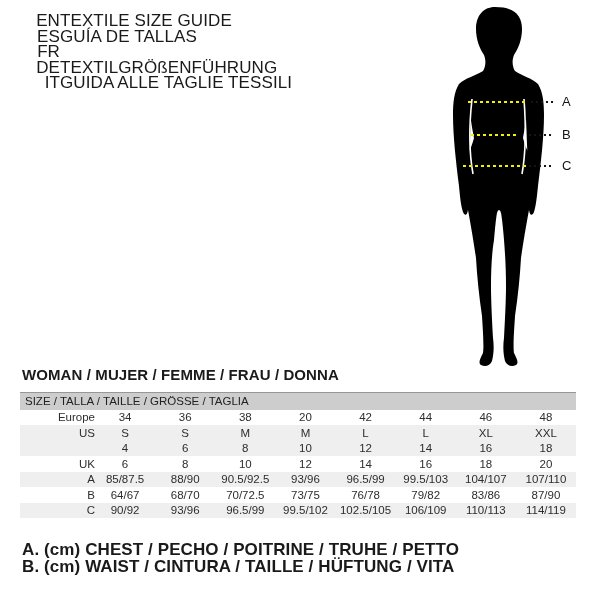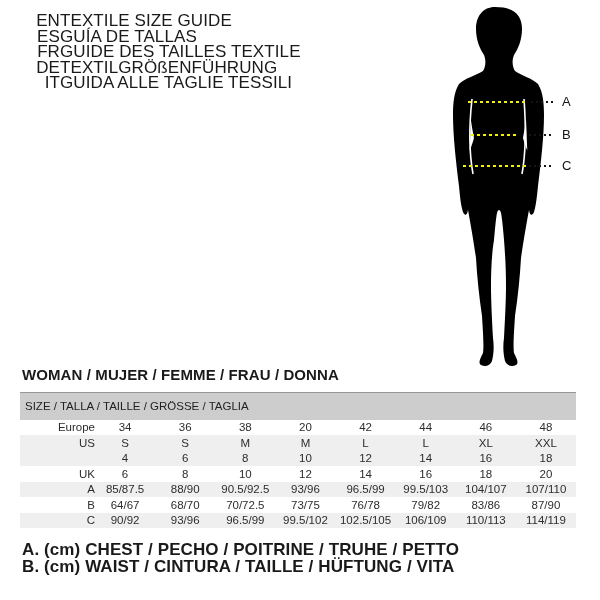--- a/index.html
+++ b/index.html
@@ -40,21 +40,21 @@
   .size-table {
     position:absolute; left:20px; top:392px; width:556px;
     border-collapse:collapse; table-layout:fixed;
     font-size:11.5px; color:#2d2d2d;
   }
   .size-table col.lblcol { width:75px; }
   .size-table .hdr th {
     background:var(--header-gray,#cdcdcd);
     border-top:1px solid #979797;
     font-weight:400; text-align:left;
-    padding:2px 0 2px 5px; height:27px; color:#222;
+    padding:2px 0 2px 5px; height:17px; color:#222;
   }
   .size-table td { text-align:center; height:15.5px; padding:0; }
   .size-table td.lbl { text-align:right; padding-left:5px; }
   .size-table tr.shaded { background:var(--row-gray,#efefef); }
 
   
   .legend { position:absolute; left:22px; top:542px; }
   .legend-line { font-weight:700; font-size:17px; line-height:16.5px; letter-spacing:0.1px; }
 </style>
 </head>
@@ -66,21 +66,20 @@
       <div class="lang-row">
         <span class="lang-code">EN</span>
         <span class="lang-text">TEXTILE SIZE GUIDE</span>
       </div>
       <div class="lang-row">
         <span class="lang-code">ES</span>
         <span class="lang-text">GUÍA DE TALLAS</span>
       </div>
       <div class="lang-row">
         <span class="lang-code">FR</span>
-        <span class="lang-text">GUIDE DES TAILLES TEXTILE</span>
       </div>
       <div class="lang-row">
         <span class="lang-code">DE</span>
         <span class="lang-text">TEXTILGRÖßENFÜHRUNG</span>
       </div>
       <div class="lang-row">
         <span class="lang-code">IT</span>
         <span class="lang-text">GUIDA ALLE TAGLIE TESSILI</span>
       </div>
     </div>

